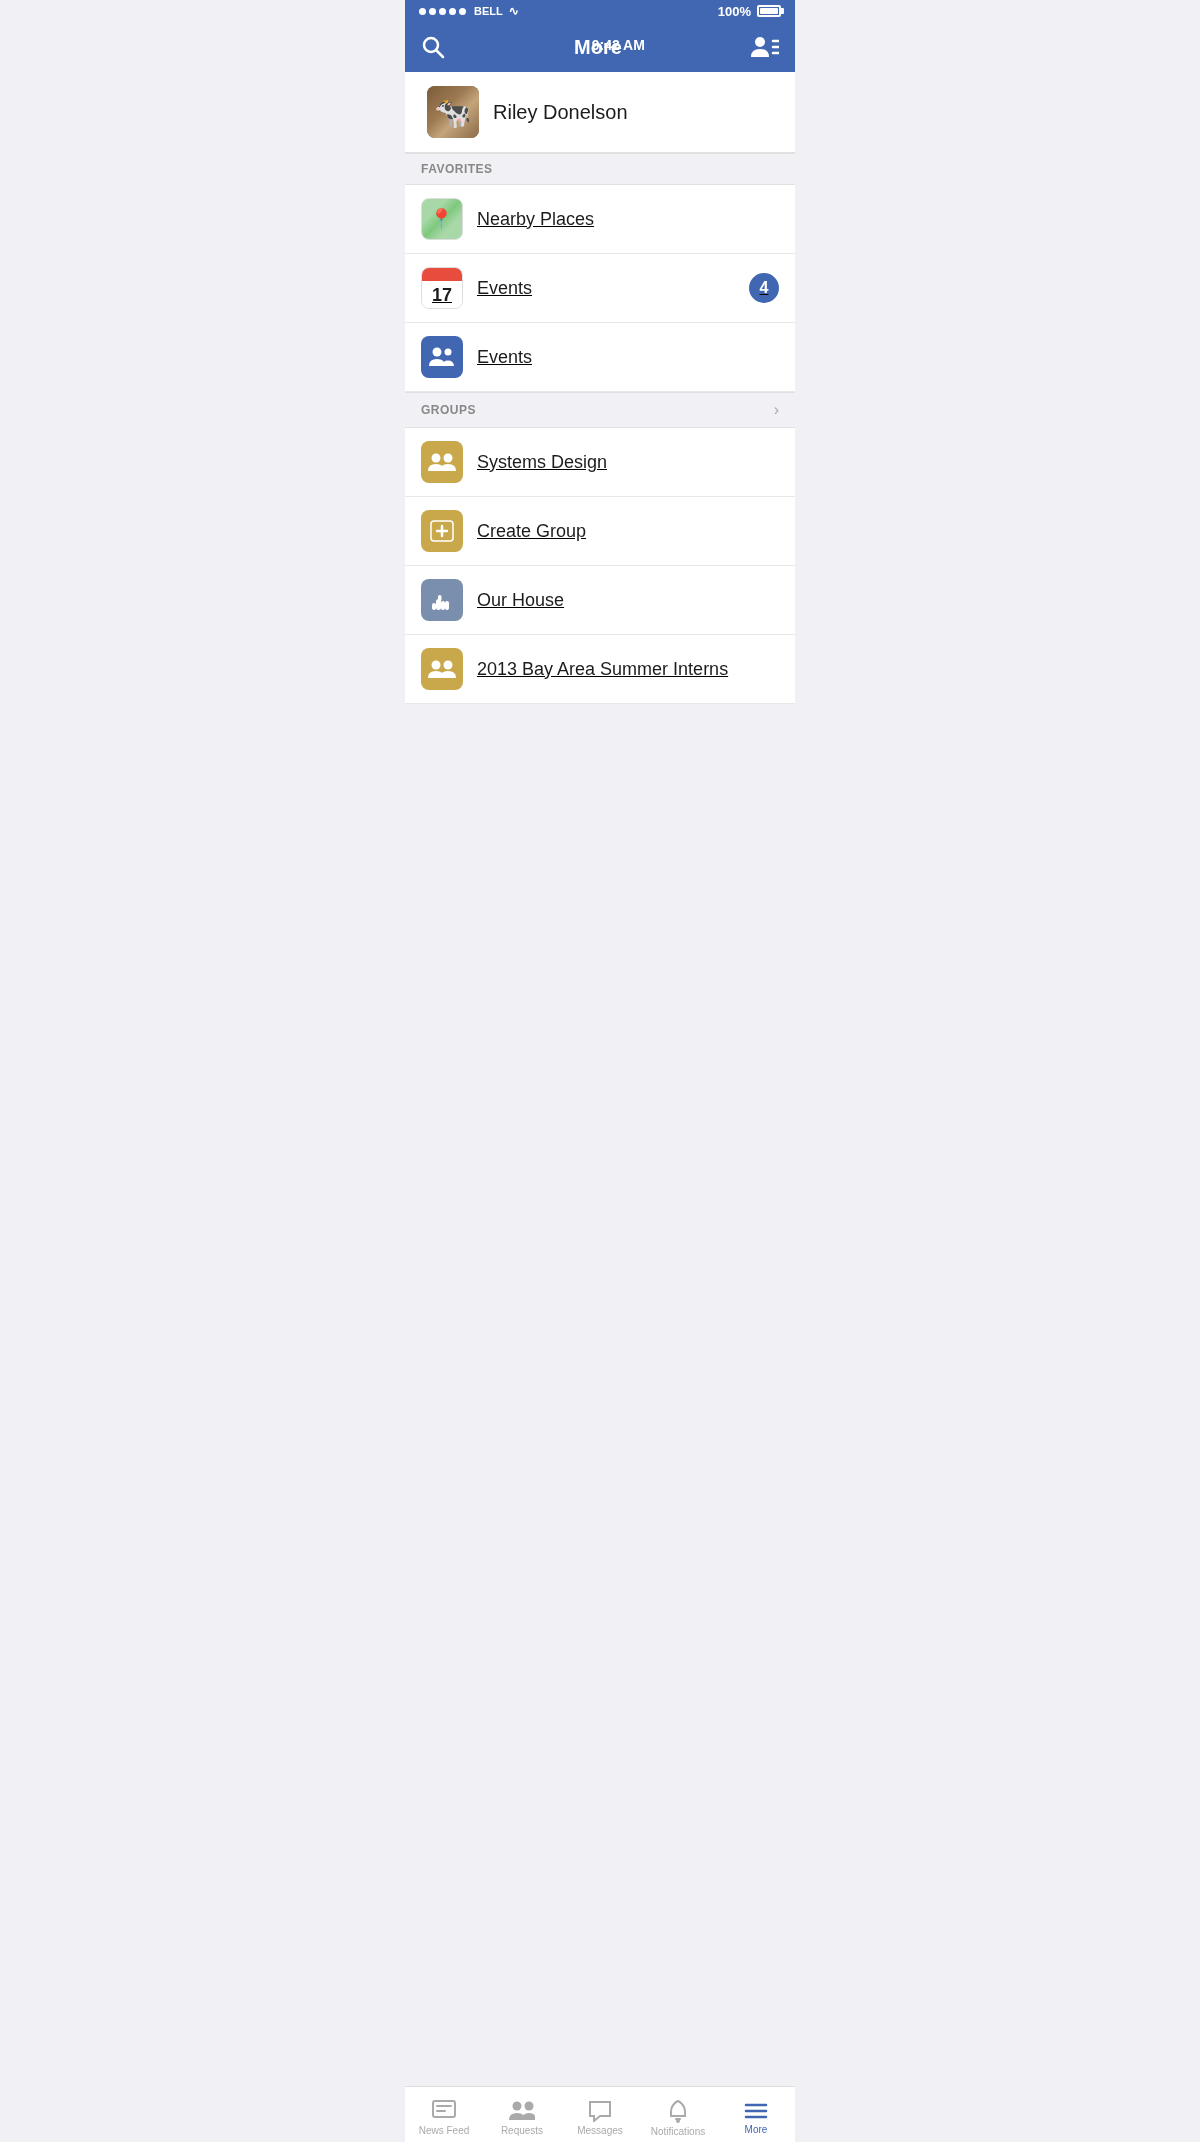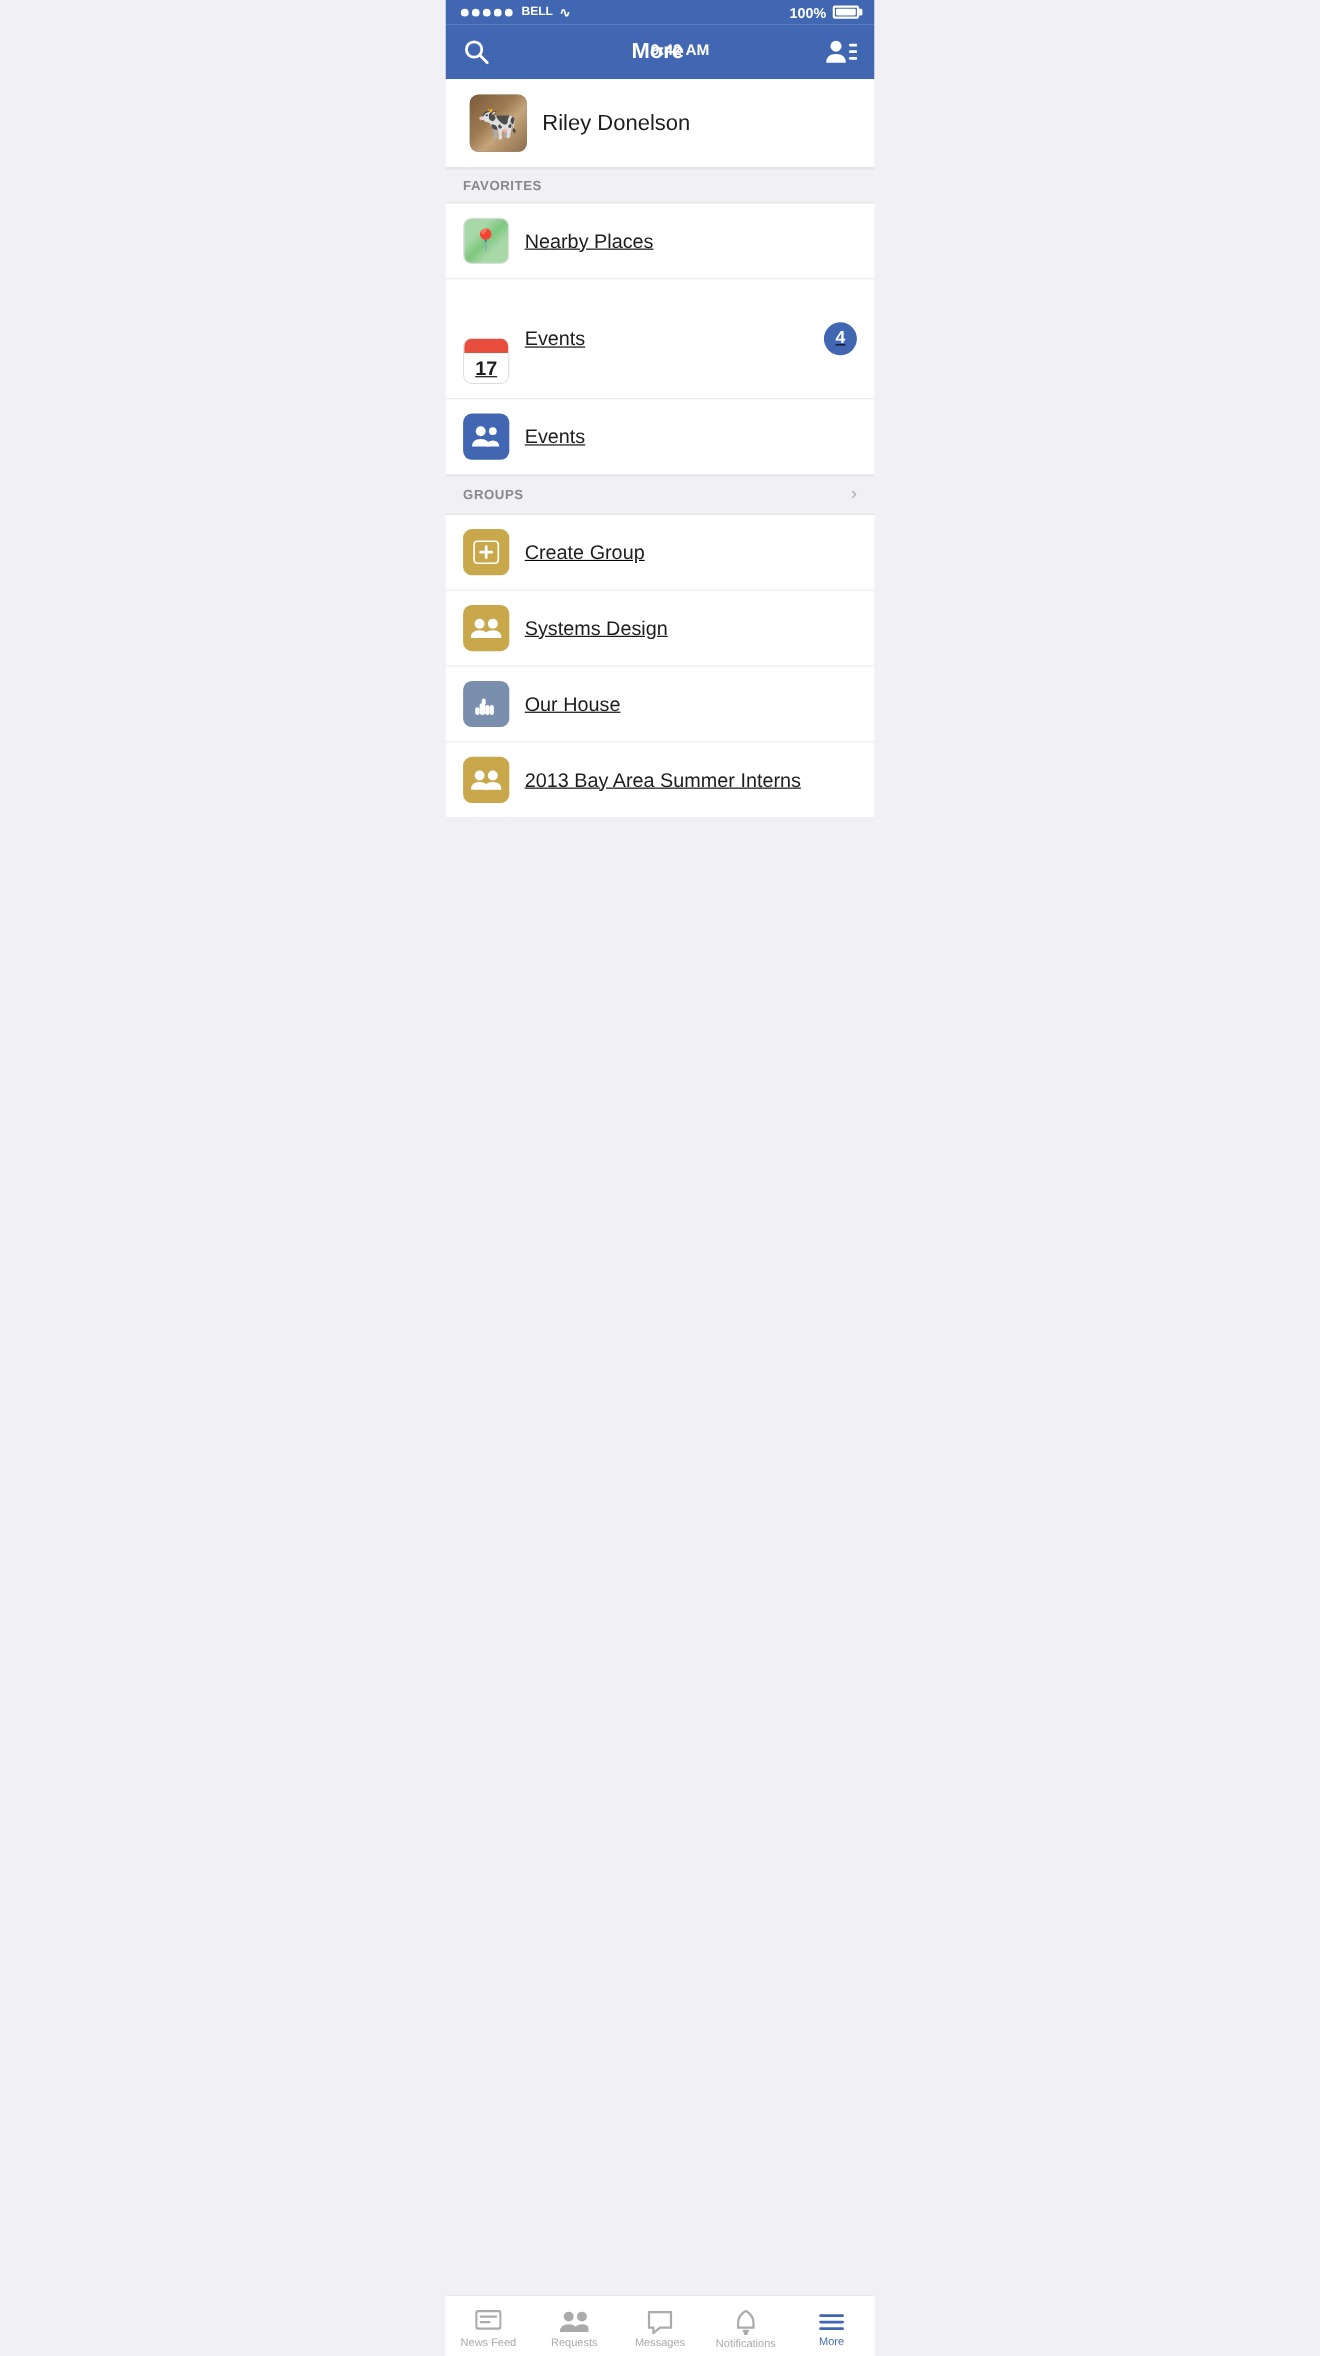--- a/index.html
+++ b/index.html
@@ -206,21 +206,20 @@
     }
 
     
     .calendar-icon {
       width: 42px;
       height: 42px;
       border-radius: 8px;
       border: 1.5px solid #ddd;
       overflow: hidden;
       flex-shrink: 0;
-      margin-top: 40px;
     }
     .calendar-top {
       background: #e74c3c;
       height: 13px;
       display: flex;
       align-items: center;
       justify-content: center;
     }
     .calendar-bottom {
       background: white;
@@ -379,40 +378,40 @@
     </div>
     <span class="menu-label">Events</span>
   </div>
 
   <div class="section-header">
     <span class="section-header-text">GROUPS</span>
     <span class="section-header-arrow">›</span>
   </div>
 
   <div class="menu-item">
-    <div class="menu-icon icon-create-group svg-icon">
-      <svg width="26" height="26" viewBox="0 0 26 26" fill="white">
-        <rect x="2" y="3" width="22" height="20" rx="3" fill="none" stroke="white" stroke-width="1.5"></rect>
-        <line x1="13" y1="8" x2="13" y2="18" stroke="white" stroke-width="2.5" stroke-linecap="round"></line>
-        <line x1="8" y1="13" x2="18" y2="13" stroke="white" stroke-width="2.5" stroke-linecap="round"></line>
-      </svg>
-    </div>
-    <span class="menu-label">Create Group</span>
-  </div>
-
-  <div class="menu-item">
     <div class="menu-icon icon-systems-design svg-icon">
       <svg width="28" height="22" viewBox="0 0 28 22" fill="white">
         <circle cx="8" cy="7" r="4.5"></circle>
         <path d="M0 20 Q0 13 8 13 Q16 13 16 20Z"></path>
         <circle cx="20" cy="7" r="4.5"></circle>
         <path d="M12 20 Q12 13 20 13 Q28 13 28 20Z"></path>
       </svg>
     </div>
     <span class="menu-label">Systems Design</span>
+  </div>
+
+  <div class="menu-item">
+    <div class="menu-icon icon-create-group svg-icon">
+      <svg width="26" height="26" viewBox="0 0 26 26" fill="white">
+        <rect x="2" y="3" width="22" height="20" rx="3" fill="none" stroke="white" stroke-width="1.5"></rect>
+        <line x1="13" y1="8" x2="13" y2="18" stroke="white" stroke-width="2.5" stroke-linecap="round"></line>
+        <line x1="8" y1="13" x2="18" y2="13" stroke="white" stroke-width="2.5" stroke-linecap="round"></line>
+      </svg>
+    </div>
+    <span class="menu-label">Create Group</span>
   </div>
 
   <div class="menu-item">
     <div class="menu-icon icon-our-house svg-icon">
       <svg width="26" height="26" viewBox="0 0 26 26" fill="white">
 
         <rect x="7" y="12" width="5" height="11" rx="2.5" fill="white"></rect>
         <rect x="12" y="14" width="4" height="9" rx="2" fill="white"></rect>
         <rect x="16" y="14" width="4" height="9" rx="2" fill="white"></rect>
         <rect x="3" y="16" width="4" height="7" rx="2" fill="white"></rect>

